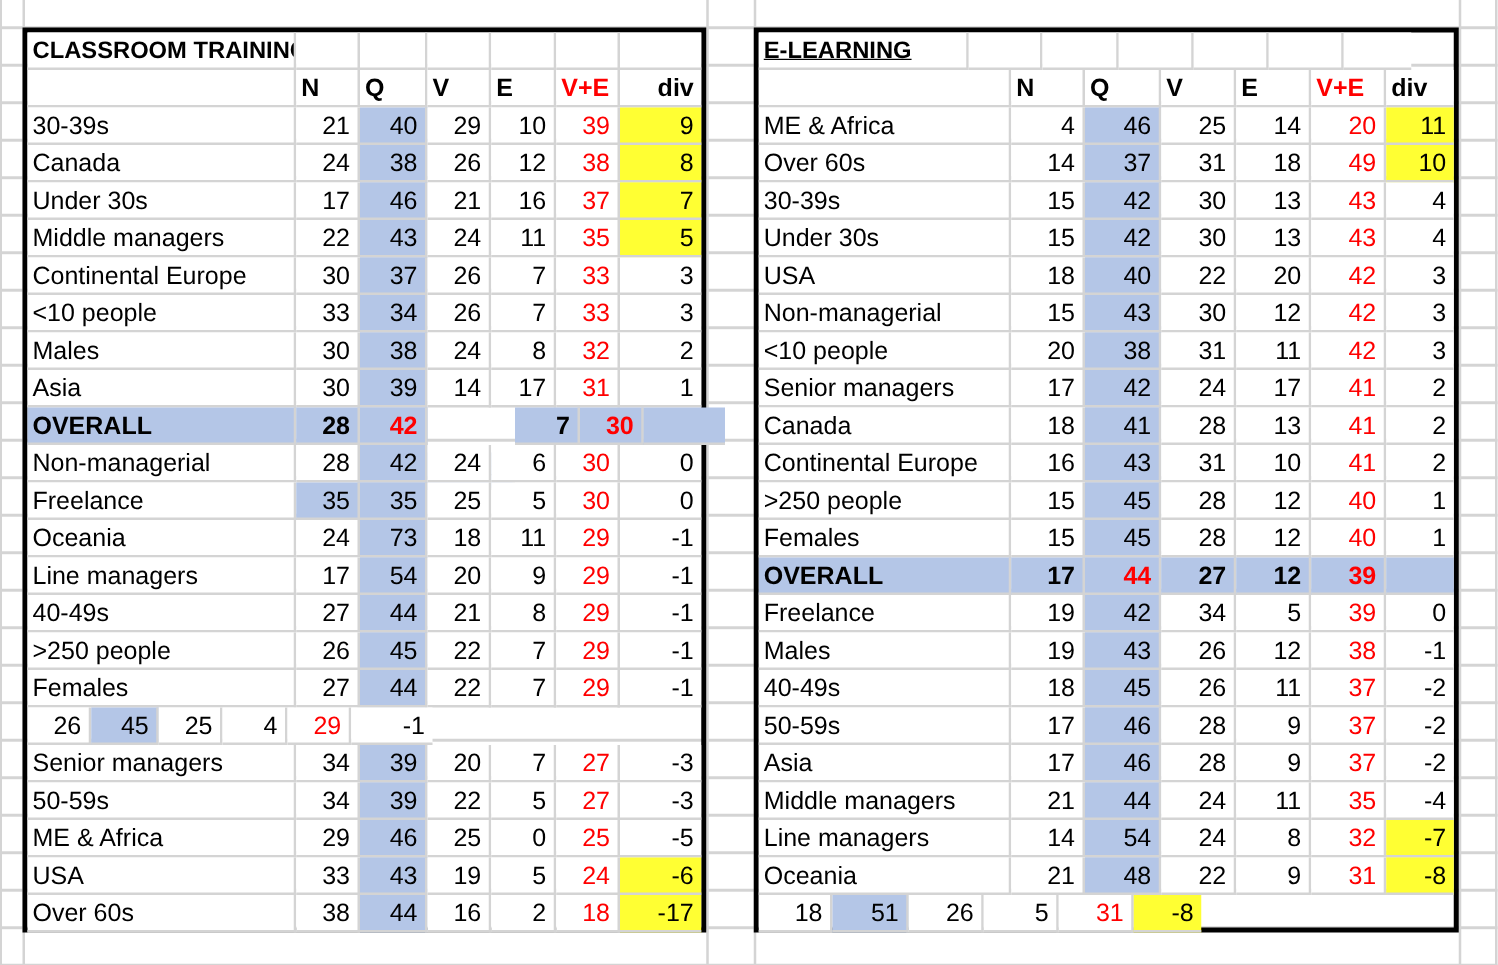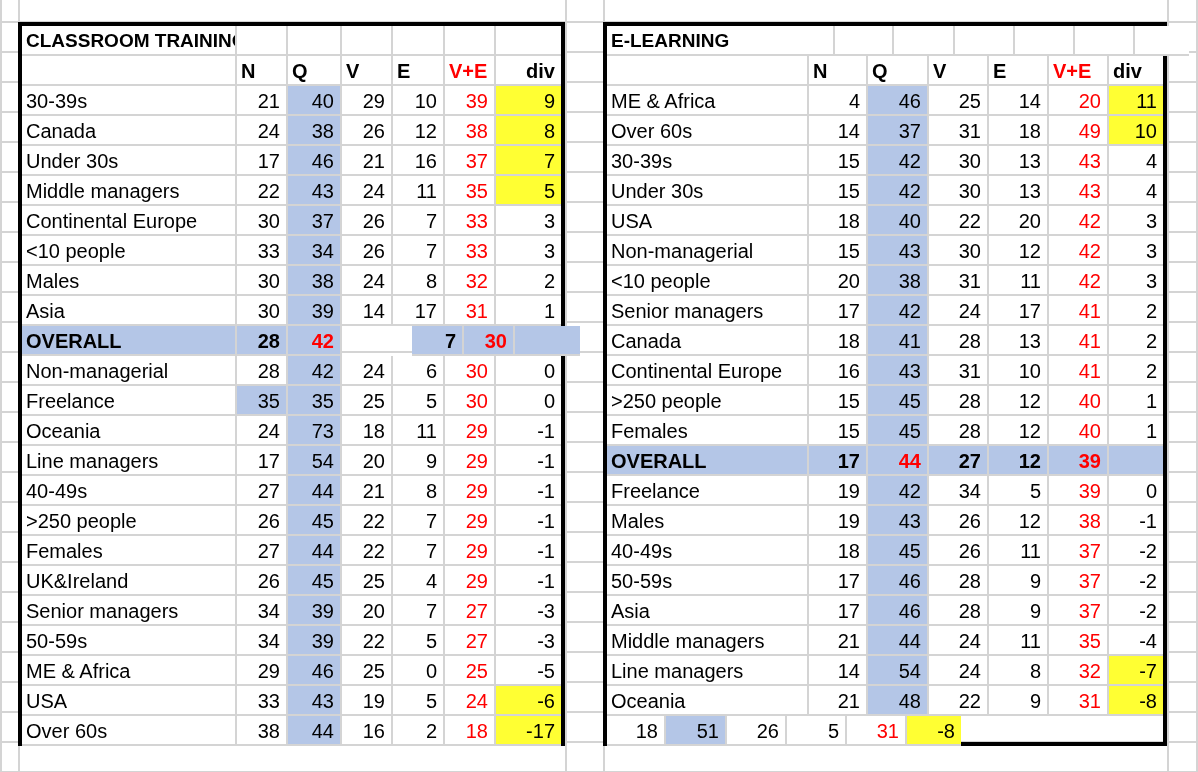--- a/index.html
+++ b/index.html
@@ -205,21 +205,20 @@
     <div class="row" style="top: 510px;">
       <div class="cell label" style="width: 215px;">Females</div>
       <div class="cell num" style="width: 51px;">27</div>
       <div class="cell num q" style="width: 54px;">44</div>
       <div class="cell num" style="width: 51px;">22</div>
       <div class="cell num" style="width: 52px;">7</div>
       <div class="cell num red" style="width: 51px;">29</div>
       <div class="cell num last" style="width: 65px;">-1</div>
     </div>
     <div class="row" style="top: 540px;">
-      <div class="cell label" style="width: 215px;">UK&amp;Ireland</div>
       <div class="cell num" style="width: 51px;">26</div>
       <div class="cell num q" style="width: 54px;">45</div>
       <div class="cell num" style="width: 51px;">25</div>
       <div class="cell num" style="width: 52px;">4</div>
       <div class="cell num red" style="width: 51px;">29</div>
       <div class="cell num last" style="width: 65px;">-1</div>
     </div>
     <div class="row" style="top: 570px;">
       <div class="cell label" style="width: 215px;">Senior managers</div>
       <div class="cell num" style="width: 51px;">34</div>
@@ -261,21 +260,21 @@
       <div class="cell num" style="width: 51px;">38</div>
       <div class="cell num q" style="width: 54px;">44</div>
       <div class="cell num" style="width: 51px;">16</div>
       <div class="cell num" style="width: 52px;">2</div>
       <div class="cell num red" style="width: 51px;">18</div>
       <div class="cell num hl last" style="width: 65px;">-17</div>
     </div>
   </div>
 <div class="tbl" id="t1" style="left:603px; width:564px; height:724px;">
     <div class="row" style="top: 0px;">
-      <div class="cell hdr title" style="width: 228px;">E-LEARNING</div>
+      <div class="cell hdr title" style="width: 168px; text-decoration: underline;">E-LEARNING</div>
       <div class="cell " style="width: 59px;"></div>
       <div class="cell " style="width: 61px;"></div>
       <div class="cell " style="width: 60px;"></div>
       <div class="cell " style="width: 60px;"></div>
       <div class="cell " style="width: 60px;"></div>
       <div class="cell  last" style="width: 54px;"></div>
     </div>
     <div class="row" style="top: 30px;">
       <div class="cell " style="width: 202px;"></div>
       <div class="cell hdr" style="width: 59px;">N</div>

